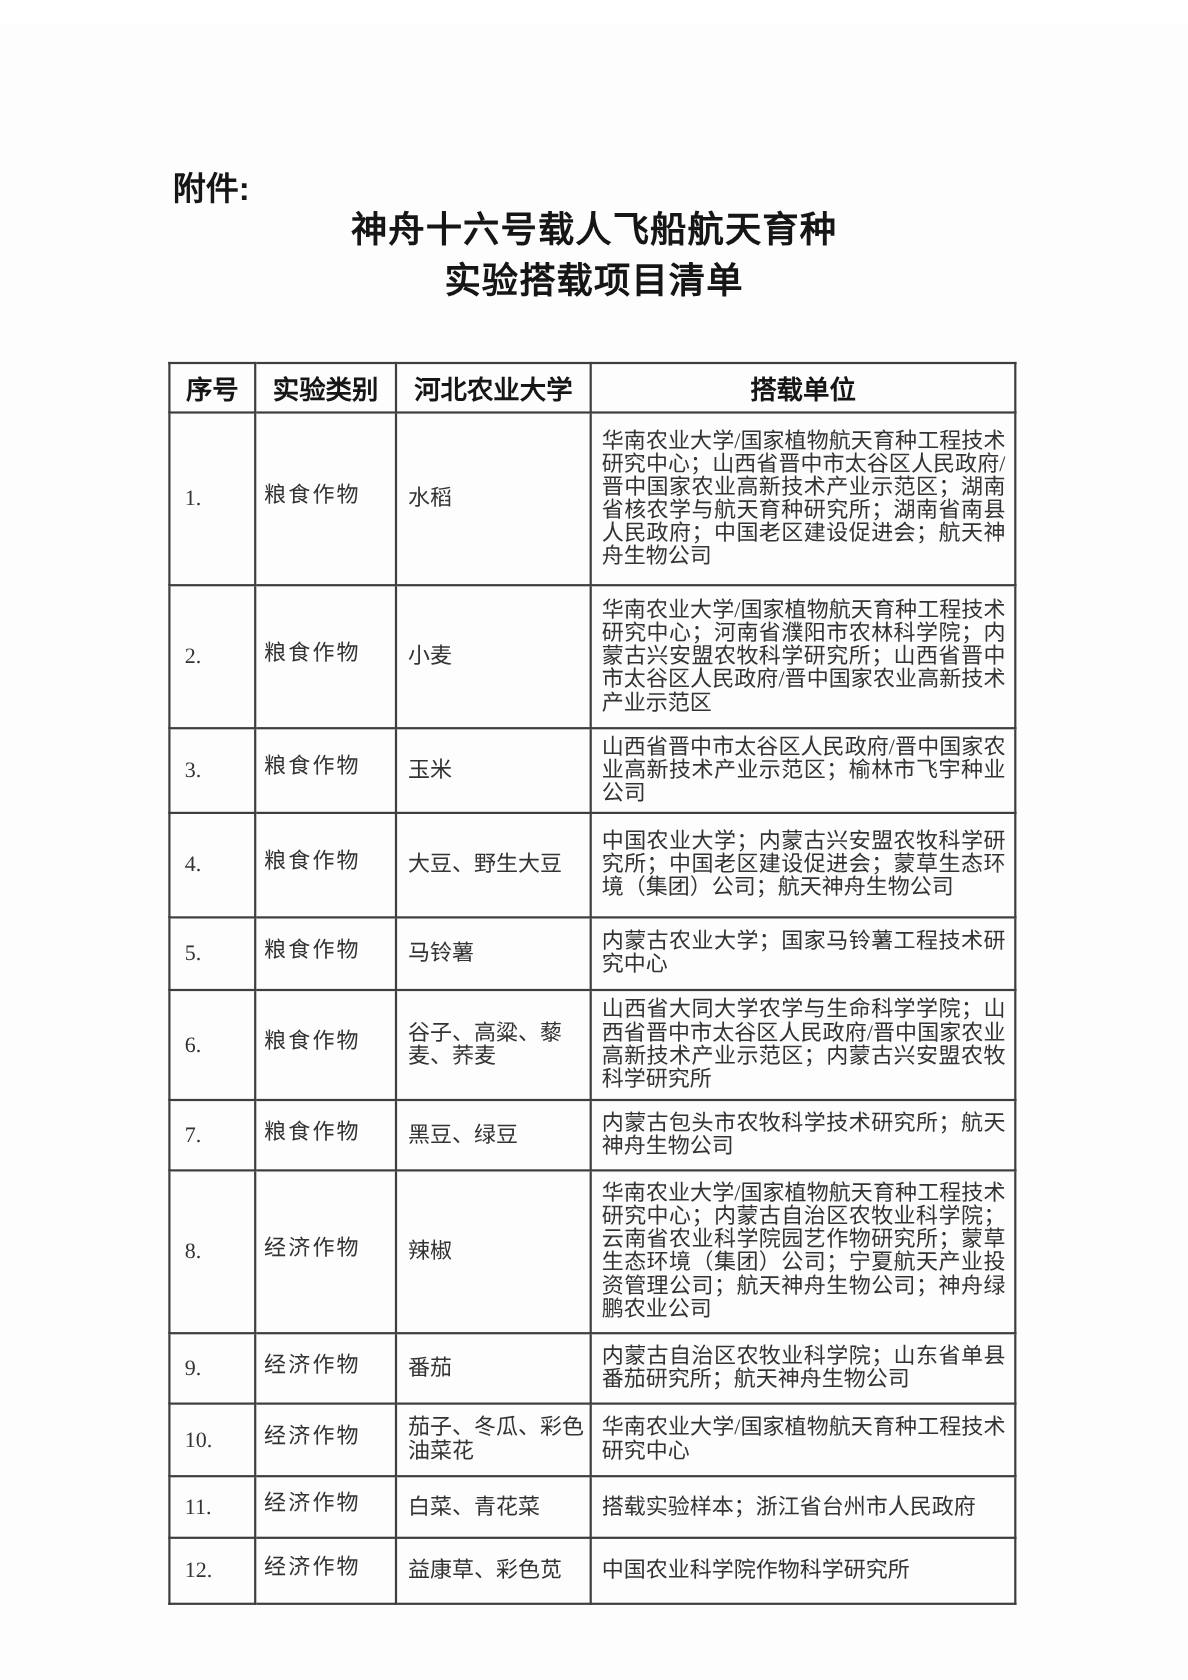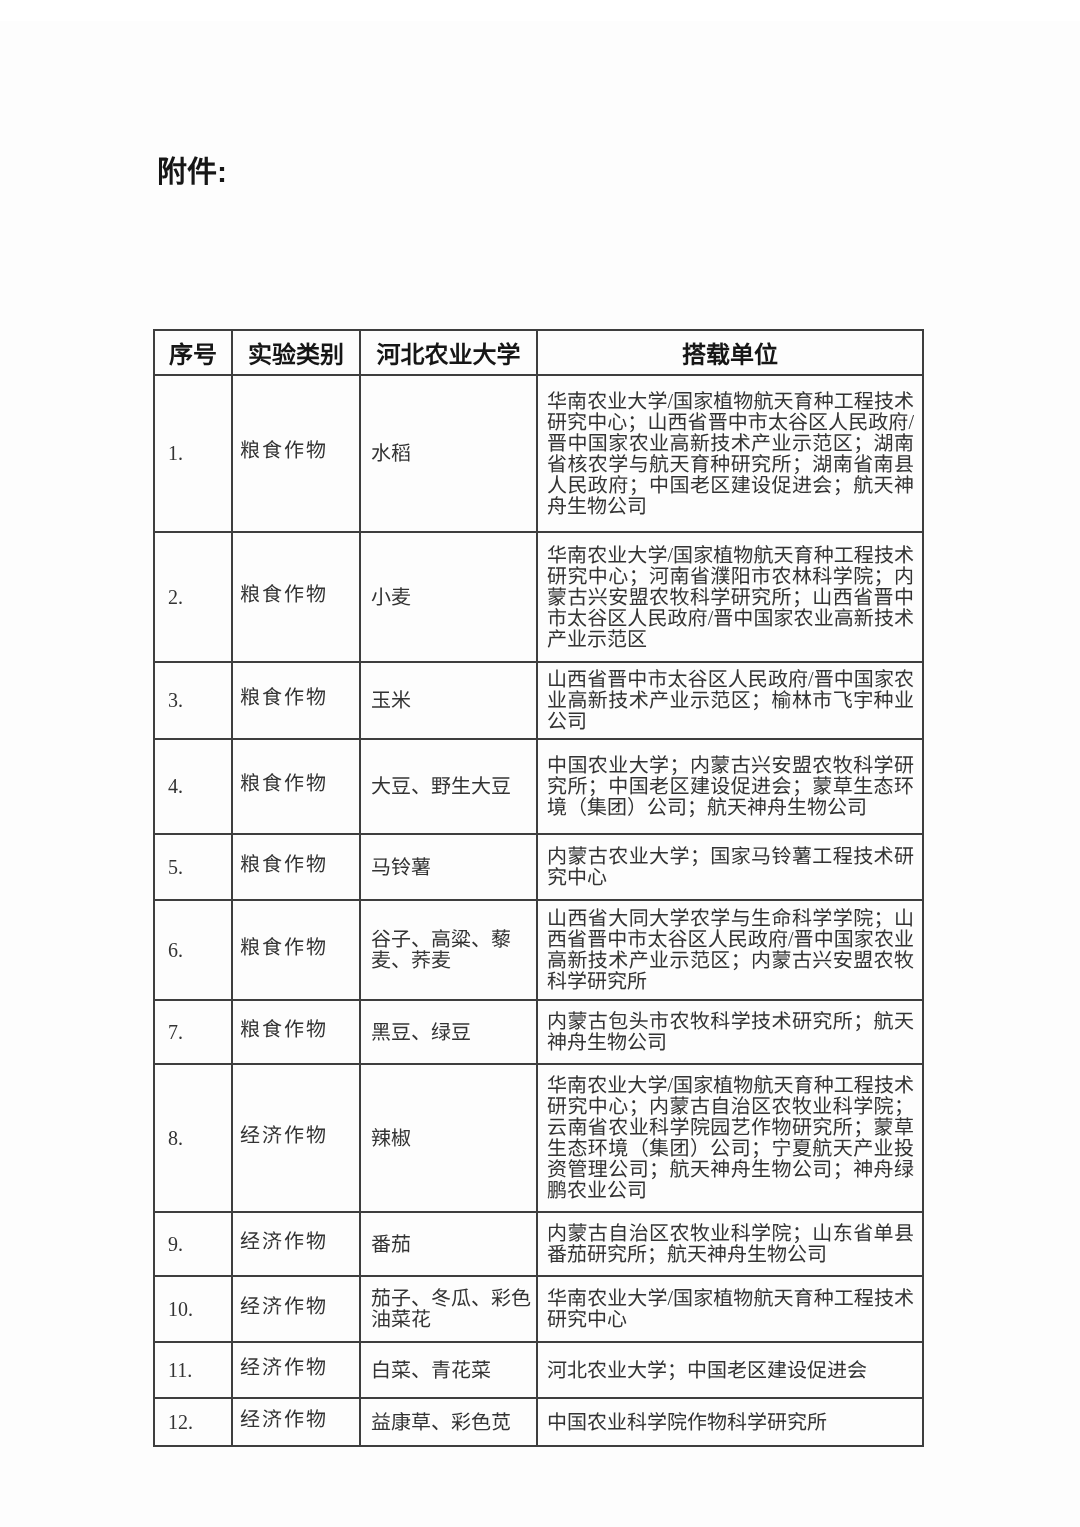--- a/index.html
+++ b/index.html
@@ -91,31 +91,32 @@
   tbody tr:nth-child(2){height:130px;}
   tbody tr:nth-child(3){height:77px;}
   tbody tr:nth-child(4){height:95px;}
   tbody tr:nth-child(5){height:66px;}
   tbody tr:nth-child(6){height:100px;}
   tbody tr:nth-child(7){height:64px;}
   tbody tr:nth-child(8){height:148px;}
   tbody tr:nth-child(9){height:64px;}
   tbody tr:nth-child(10){height:66px;}
   tbody tr:nth-child(11){height:56px;}
-  tbody tr:nth-child(12){height:48px;}
+  tbody tr:nth-child(12){height:60px;}
 </style>
 </head>
 <body>
 
 <div class="page">
 
   <div class="attachment-label">附件:</div>
 
   <h1 class="doc-title">
-    <br>
+    <span>神舟十六号载人飞船航天育种</span><br>
+    <span>实验搭载项目清单</span>
   </h1>
 
   <table class="payload-table">
     <colgroup>
       <col class="c-no">
       <col class="c-cat">
       <col class="c-sample">
       <col class="c-units">
     </colgroup>
     <thead>
@@ -184,21 +185,21 @@
         <tr>
     <td class="cell-no">10.</td>
     <td class="cell-category">经济作物</td>
     <td class="cell-sample">茄子、冬瓜、彩色油菜花</td>
     <td class="cell-units">华南农业大学/国家植物航天育种工程技术研究中心</td>
   </tr>
         <tr>
     <td class="cell-no">11.</td>
     <td class="cell-category">经济作物</td>
     <td class="cell-sample">白菜、青花菜</td>
-    <td class="cell-units">河北农业大学；中国老区建设促进会</td>
+    <td class="cell-units">搭载实验样本；浙江省台州市人民政府</td>
   </tr>
         <tr>
     <td class="cell-no">12.</td>
     <td class="cell-category">经济作物</td>
     <td class="cell-sample">益康草、彩色苋</td>
     <td class="cell-units">中国农业科学院作物科学研究所</td>
   </tr>
       </tbody>
   </table>
 

